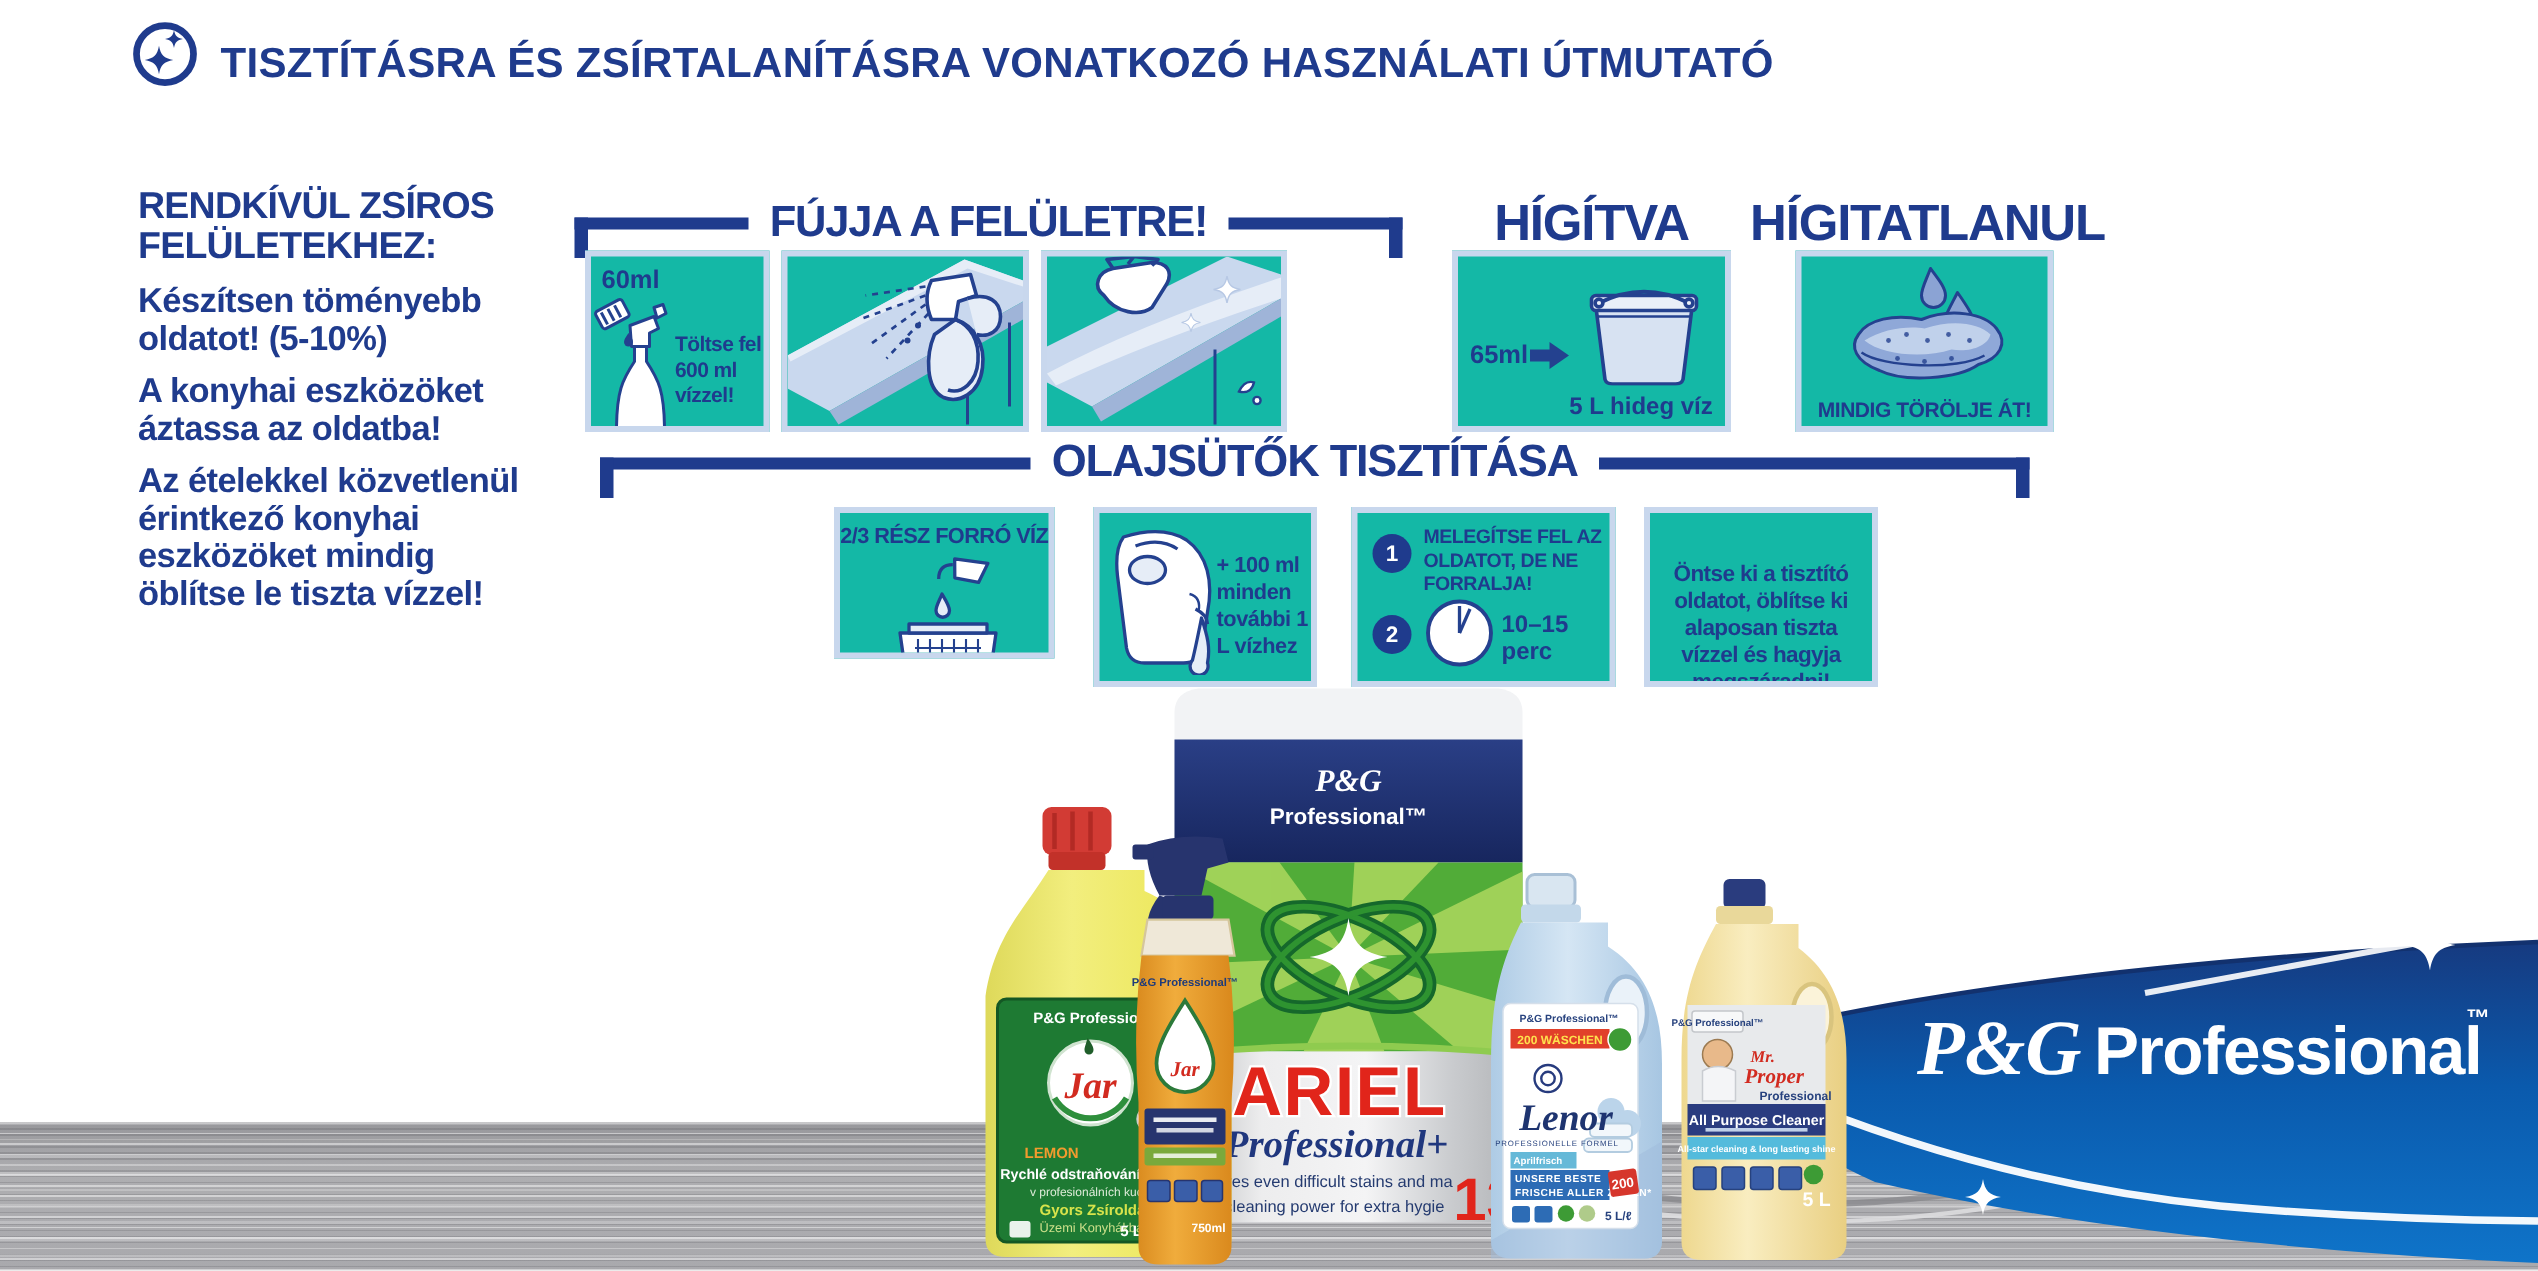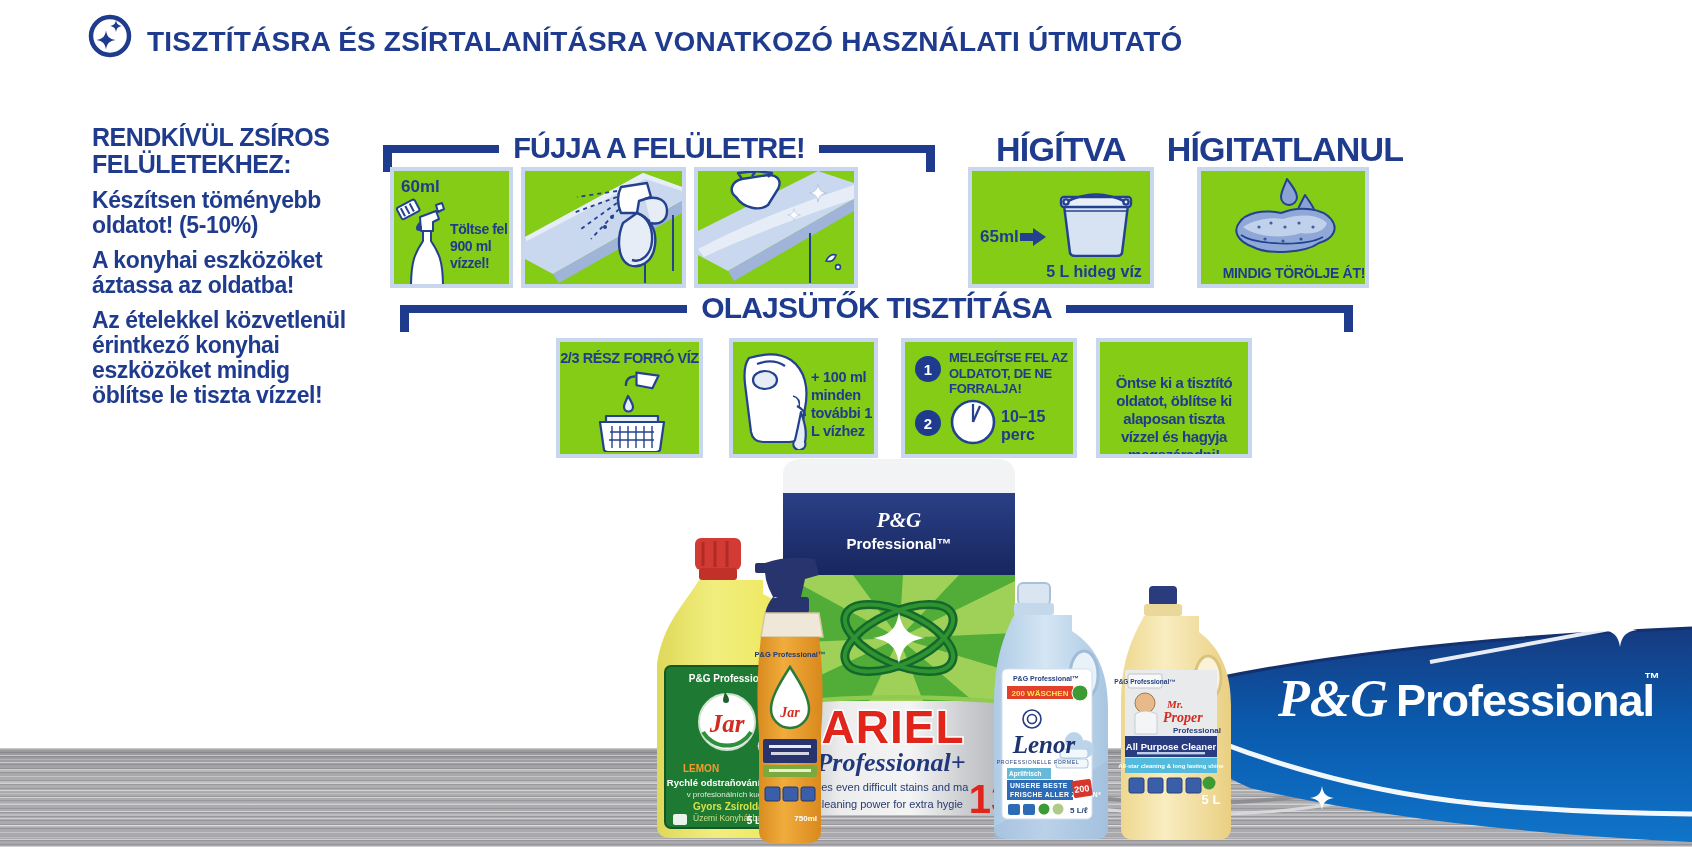--- a/index.html
+++ b/index.html
@@ -21,21 +21,21 @@
   .leftcol h2{margin:0 0 10px 0;font-size:25px;line-height:27px;letter-spacing:-0.5px;}
   .leftcol p{margin:0 0 10px 0;font-size:23px;line-height:25px;font-weight:bold;letter-spacing:-0.4px;}
   
   .bracket{display:flex;align-items:flex-start;}
   .bracket .bar{flex:1;height:8px;background:var(--navy);margin-top:13px;position:relative;}
   .bracket .bar.tick-left::before{content:"";position:absolute;left:0;top:0;width:9px;height:27px;background:var(--navy);}
   .bracket .bar.tick-right::after{content:"";position:absolute;right:0;top:0;width:9px;height:27px;background:var(--navy);}
   .bracket .bracket-title{font-size:29px;line-height:32px;font-weight:bold;padding:0 14px;white-space:nowrap;letter-spacing:-0.8px;}
   .sec-title{font-size:34px;font-weight:bold;text-align:center;letter-spacing:-0.8px;white-space:nowrap;}
   
-  .ibox{background:#84cc16;border:4px solid var(--boxbrd);box-sizing:border-box;overflow:hidden;}
+  .ibox{background:#14b8a6;border:4px solid var(--boxbrd);box-sizing:border-box;overflow:hidden;}
   .ibox .cap{font-weight:bold;color:var(--navy);}
   .centerbox{display:flex;align-items:center;justify-content:center;text-align:center;}
   .dose{font-size:17px;font-weight:bold;}
   .stepnum{width:26px;height:26px;border-radius:50%;background:var(--navy);color:#fff;
     font-size:15px;font-weight:bold;display:flex;align-items:center;justify-content:center;flex:0 0 26px;}
   
   .floor{
     left:0;top:748px;width:1692px;height:99px;
     background:
       repeating-linear-gradient(180deg, rgba(255,255,255,.45) 0 1px, rgba(255,255,255,0) 1px 7px),
@@ -80,21 +80,21 @@
         <path d="M40,10 L46,8 L48,14 L42,17 Z"></path>
         <g transform="rotate(-28 12 14)">
             <rect x="2" y="8" width="20" height="13" rx="2"></rect>
           <line x1="6" y1="10" x2="6" y2="19"></line>
             <line x1="11" y1="10" x2="11" y2="19"></line>
             <line x1="16" y1="10" x2="16" y2="19"></line>
           </g>
       </g>
       <path d="M23,27 C25,30 26,31.5 26,33 a3,3 0 1 1 -6,0 C20,31.5 21,30 23,27 Z" fill="#24418F"></path>
     </svg>
-    <div class="abs cap" style="left:56px;top:50px;width:62px;font-size:14px;line-height:17px;letter-spacing:-0.4px;">Töltse fel 900 ml vízzel!</div>
+    <div class="abs cap" style="left:56px;top:50px;width:62px;font-size:14px;line-height:17px;letter-spacing:-0.4px;">Töltse fel 600 ml vízzel!</div>
   </div>
 
   <div class="abs ibox" style="left:521px;top:167px;width:165px;height:121px;">
     <svg width="157" height="113" viewBox="0 0 157 113">
       <polygon points="0,66 118,2 157,16 157,30 28,103 0,88" fill="#C9D8EE"></polygon>
       <polygon points="28,103 157,30 157,42 34,112 28,103" fill="#9FB4D8"></polygon>
       <polygon points="0,66 118,2 157,16 157,20 120,8 2,70" fill="#E6EDF7"></polygon>
       <line x1="120" y1="55" x2="120" y2="112" stroke="#24418F" stroke-width="2"></line>
       <line x1="148" y1="44" x2="148" y2="100" stroke="#24418F" stroke-width="2"></line>
       <g stroke="#24418F" stroke-width="2.4" fill="#fff" stroke-linejoin="round">
@@ -171,31 +171,31 @@
         <circle cx="34" cy="52" r="1.6"></circle>
           <circle cx="46" cy="48" r="1.6"></circle>
           <circle cx="60" cy="52" r="1.6"></circle>
         <circle cx="74" cy="48" r="1.6"></circle>
           <circle cx="88" cy="52" r="1.6"></circle>
           <circle cx="40" cy="64" r="1.6"></circle>
         <circle cx="58" cy="66" r="1.6"></circle>
           <circle cx="76" cy="64" r="1.6"></circle>
       </g>
     </svg>
-    <div class="abs cap" style="left:0;top:94px;width:164px;font-size:14px;text-align:right;letter-spacing:-0.3px;">MINDIG TÖRÖLJE ÁT!</div>
+    <div class="abs cap" style="left:0;top:94px;width:164px;font-size:14px;text-align:center;letter-spacing:-0.3px;">MINDIG TÖRÖLJE ÁT!</div>
   </div>
 
   <div class="abs bracket" style="left:400px;top:292px;width:953px;">
     <div class="bar tick-left"></div>
     <div class="bracket-title" style="font-size:30px;">OLAJSÜTŐK TISZTÍTÁSA</div>
     <div class="bar tick-right"></div>
   </div>
 
 
-  <div class="abs ibox" style="left:556px;top:338px;width:147px;height:120px;text-decoration:underline;">
+  <div class="abs ibox" style="left:556px;top:338px;width:147px;height:101px;text-decoration:underline;">
     <div class="abs cap" style="left:0;top:8px;width:139px;font-size:14.5px;text-align:center;letter-spacing:-0.4px;">2/3 RÉSZ FORRÓ VÍZ</div>
     <svg class="abs" style="left:34px;top:28px;" width="76" height="82" viewBox="0 0 76 82">
       <g stroke="#24418F" stroke-width="2.2" fill="#fff" stroke-linejoin="round">
         <g transform="rotate(18 52 12)">
             <path d="M40,6 L62,2 L60,16 L44,18 Z"></path>
             <path d="M40,10 C34,12 32,16 34,22" fill="none"></path>
           </g>
         <path d="M34,26 C37,31 39,34 39,37 a4.5,4.5 0 1 1 -9,0 C30,34 32,31 34,26 Z" fill="#E6EDF7"></path>
         <path d="M6,52 L70,52 L66,80 Q65,82 62,82 L14,82 Q11,82 10,80 Z"></path>
         <path d="M12,46 L64,46 L64,52 L12,52 Z" fill="#E6EDF7"></path>

